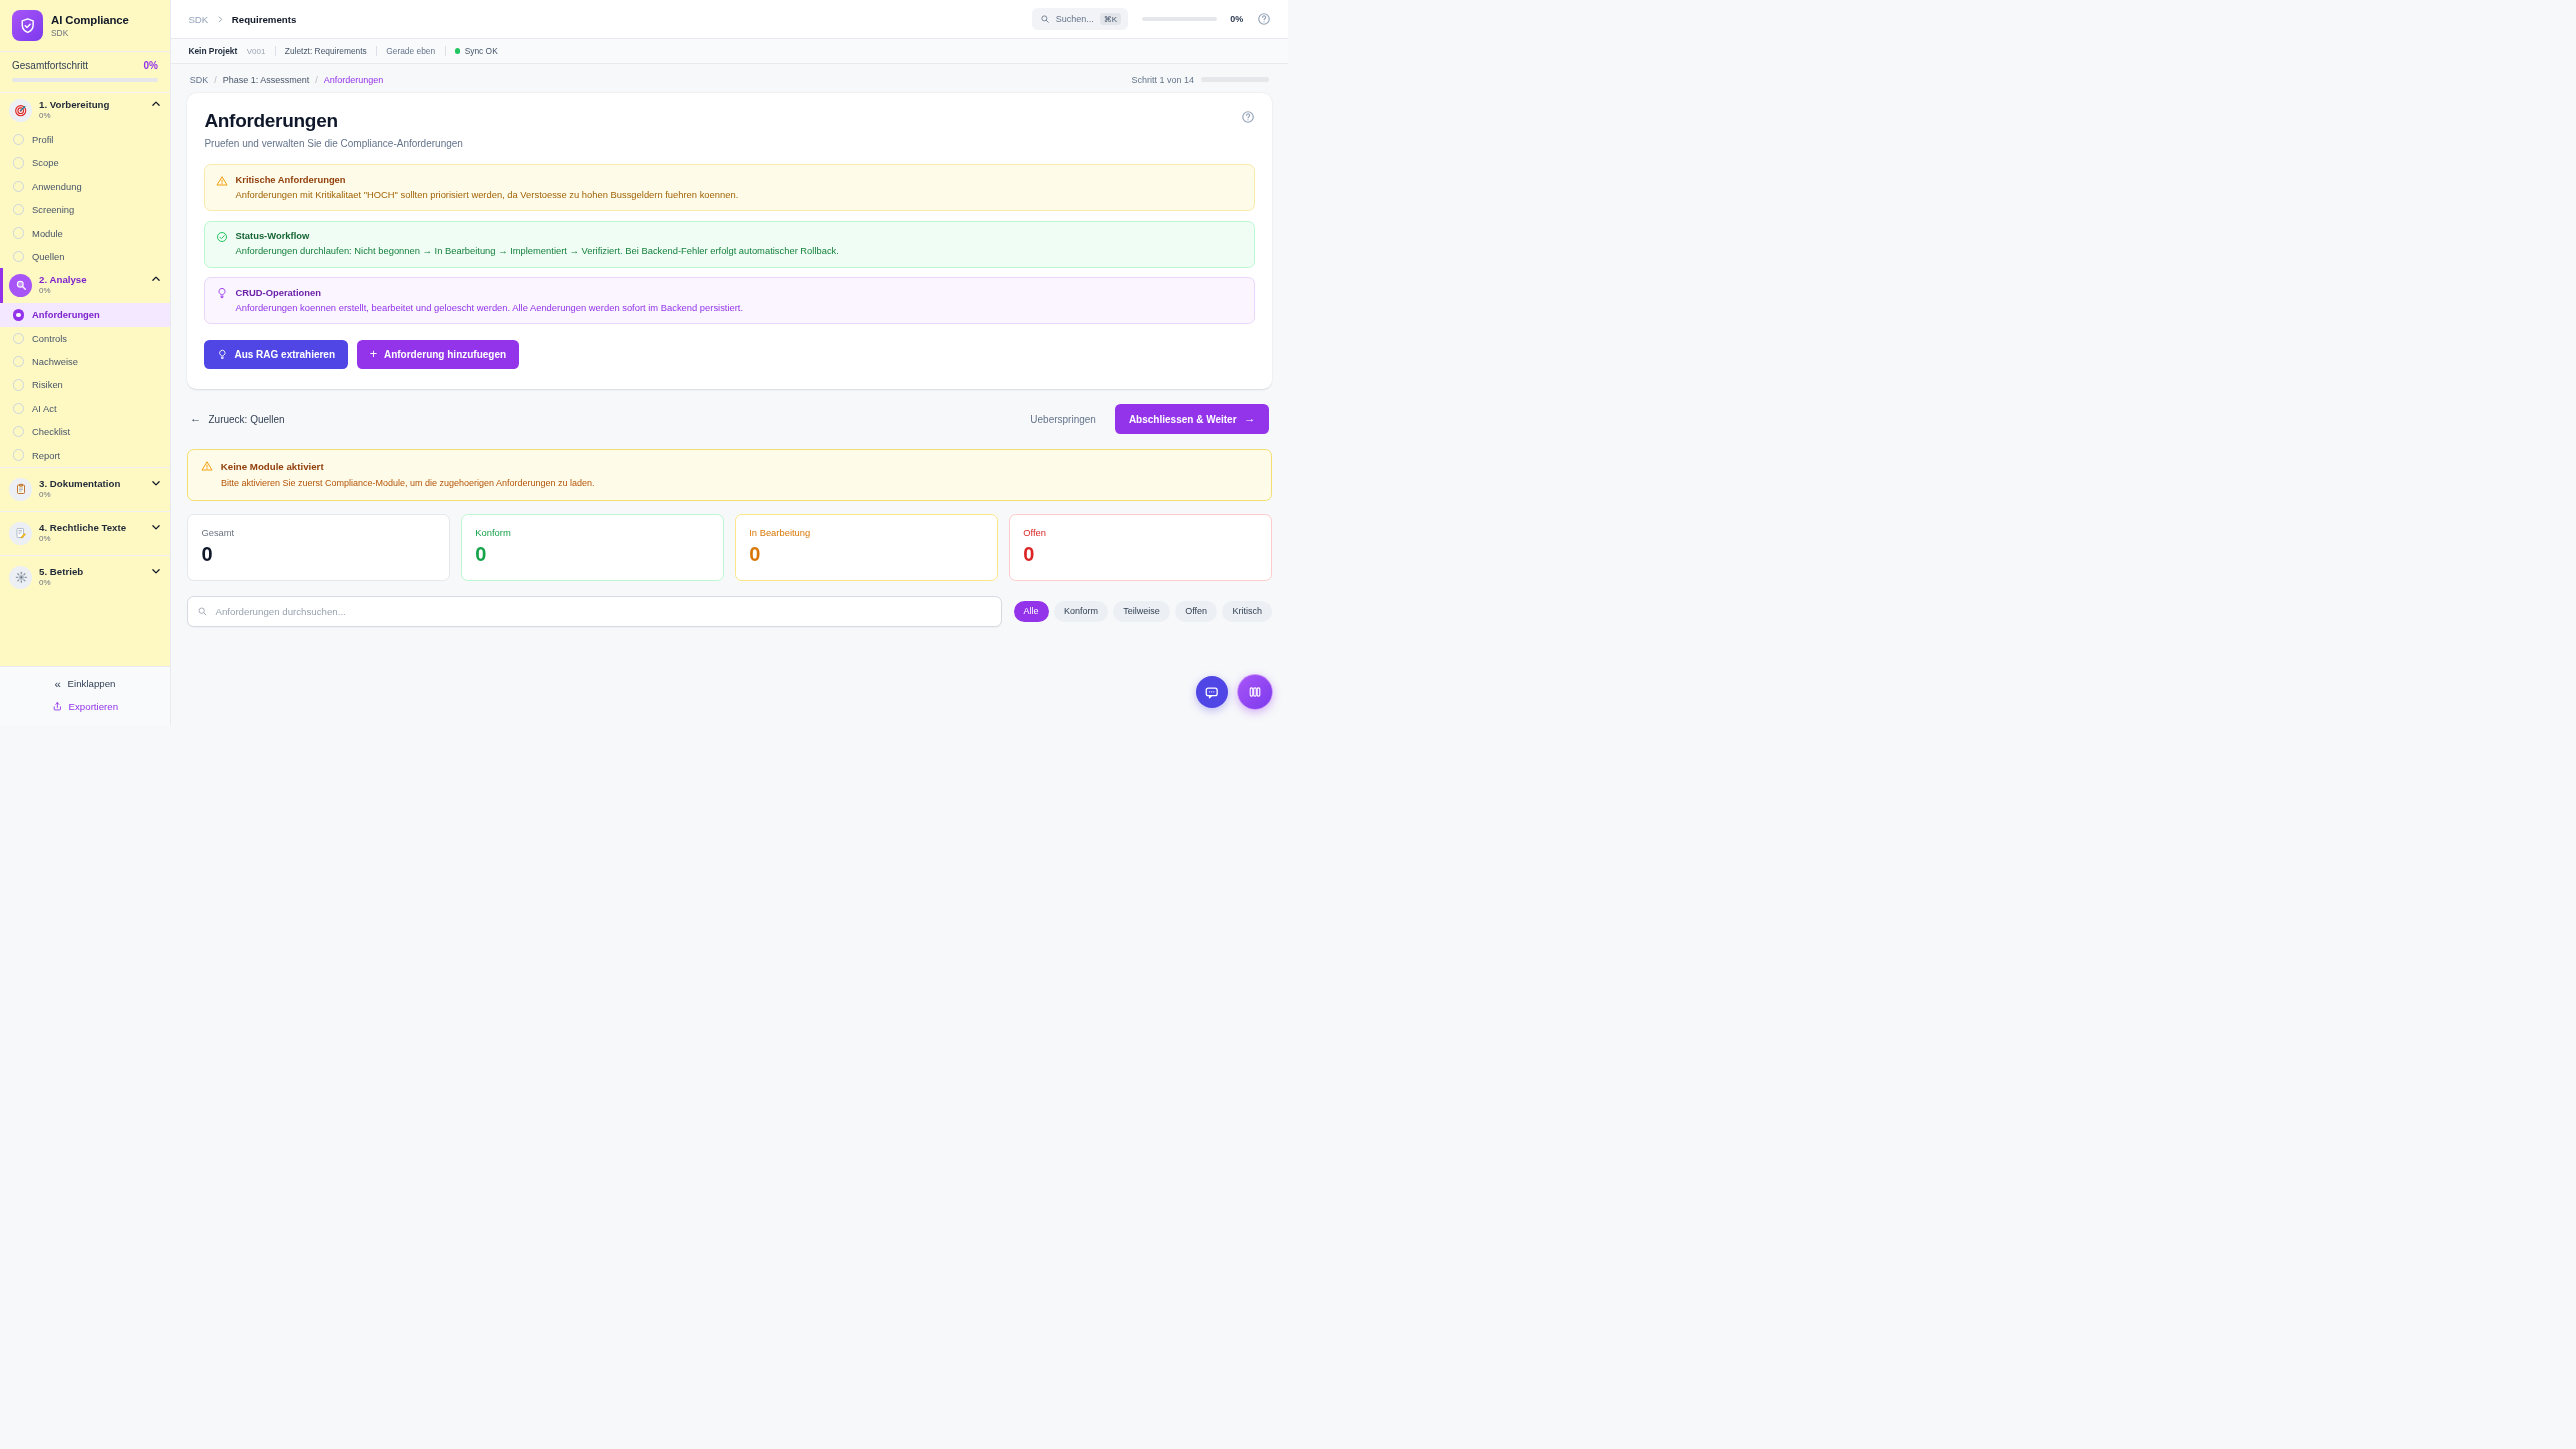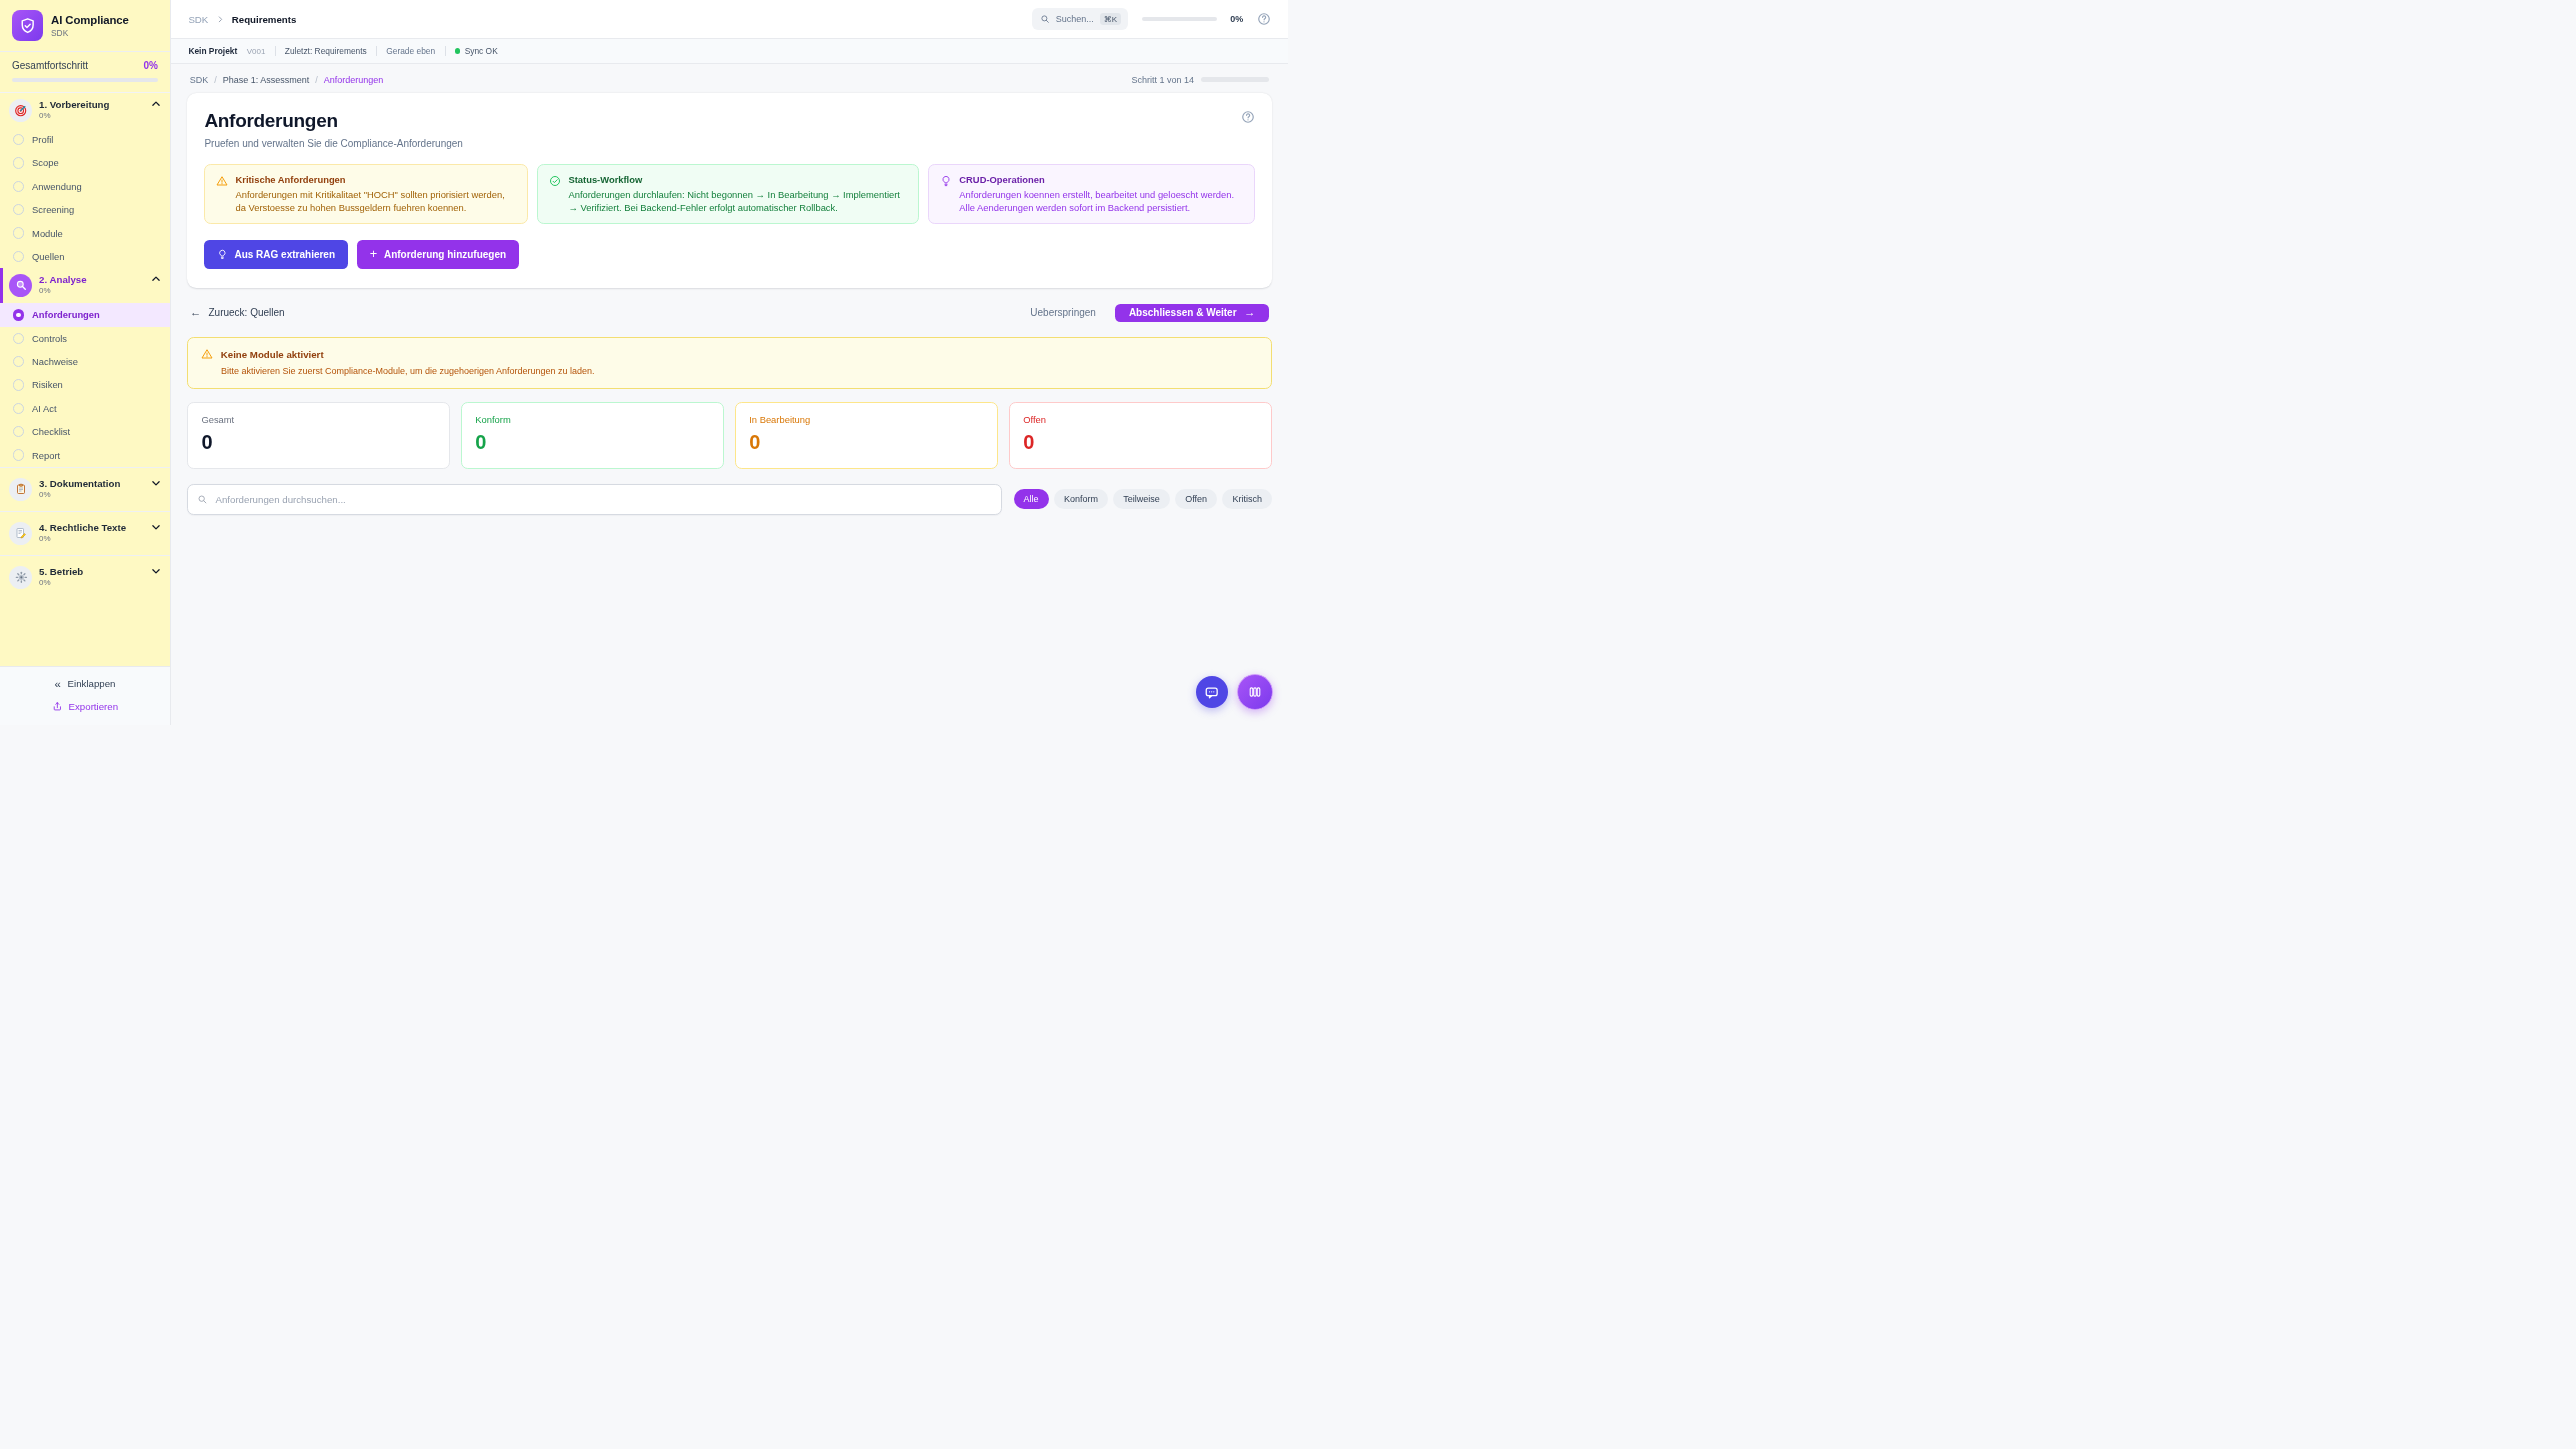--- a/index.html
+++ b/index.html
@@ -68,21 +68,21 @@
   .crumbs .c2{color:#475569}
   .crumbs .current{color:#9333ea}
   .step{display:flex;align-items:center;gap:7.4px;font-size:9px;color:#64748b}
   .step-track{width:68px;height:4.7px;border-radius:66px;background:#e5e7eb;overflow:hidden}
   .step-fill{width:9%;height:100%;background:#a855f7;border-radius:66px}
 
   .card{background:#fff;border-radius:9.4px;box-shadow:0 0.7px 2px rgba(15,23,42,.08),0 0.7px 1.3px rgba(15,23,42,.05);padding:17px 17.4px 19.5px}
   .card-head{display:flex;justify-content:space-between;align-items:flex-start}
   .card-title{font-size:19px;font-weight:700;letter-spacing:-0.3px;color:#0f172a}
   .card-sub{font-size:10px;color:#64748b;margin-top:6px}
-  .boxes{margin-top:14.8px;display:flex;flex-direction:row;gap:9.4px}
+  .boxes{margin-top:14.8px;display:flex;flex-direction:column;gap:9.4px}
   .box{border-radius:6.7px;border:0.7px solid;padding:8.7px 10.7px;display:flex;gap:7.4px;align-items:flex-start}
   .box-icon{margin-top:0.7px;flex:none}
   .bt{font-size:9.4px;font-weight:700}
   .bb{font-size:9.4px;margin-top:4px;line-height:1.35}
   .box.warn{background:#fefce8;border-color:#fbe9a9}
   .box.warn .bt{color:#92400e}.box.warn .bb{color:#a16207}
   .box.ok{background:#f0fdf4;border-color:#bbf7d0}
   .box.ok .bt{color:#166534}.box.ok .bb{color:#15803d}
   .box.tip{background:#faf5ff;border-color:#ead6fb}
   .box.tip .bt{color:#6b21a8}.box.tip .bb{color:#9333ea}
@@ -90,21 +90,21 @@
   .btn{display:flex;align-items:center;gap:6.7px;border:none;border-radius:5.4px;color:#fff;font-size:10px;font-weight:600;padding:0 12.7px;height:29px;font-family:inherit;cursor:pointer}
   .btn.indigo{background:#4f46e5}
   .btn.purple{background:#9333ea}
   .plus{font-size:12.7px;font-weight:500;line-height:1}
 
   .wizard{display:flex;align-items:center;justify-content:space-between;margin:15.4px 2.7px}
   .back{display:flex;gap:7.4px;align-items:center;font-size:10px;font-weight:500;color:#334155;cursor:pointer}
   .arrow{font-size:11.4px;line-height:1}
   .wizard-right{display:flex;align-items:center;gap:19px}
   .skip{font-size:10px;color:#64748b;cursor:pointer}
-  .next-btn{display:flex;align-items:center;gap:7.4px;background:#9333ea;border:none;border-radius:5.4px;color:#fff;font-size:10px;font-weight:600;height:18px;padding:0 14px;font-family:inherit;cursor:pointer}
+  .next-btn{display:flex;align-items:center;gap:7.4px;background:#9333ea;border:none;border-radius:5.4px;color:#fff;font-size:10px;font-weight:600;height:30px;padding:0 14px;font-family:inherit;cursor:pointer}
 
   .module-warn{background:#fefce8;border:0.7px solid #f3de72;border-radius:6.7px;padding:10px 13.4px 11.4px}
   .mw-title-row{display:flex;gap:7.4px;align-items:center;font-size:9.7px;font-weight:700;color:#92400e}
   .mw-body{margin:6px 0 0 19.5px;font-size:9px;color:#b45309}
 
   .stats{display:flex;gap:10.7px;margin-top:13.4px}
   .stat{flex:1;background:#fff;border:0.7px solid;border-radius:6.7px;padding:11.4px 13.4px 14px}
   .stat .lb{font-size:9.4px}
   .stat .val{font-size:20px;font-weight:800;margin-top:5.4px}
   .stat.total{border-color:#e5e7eb}.stat.total .lb{color:#6b7280}.stat.total .val{color:#0f172a}

